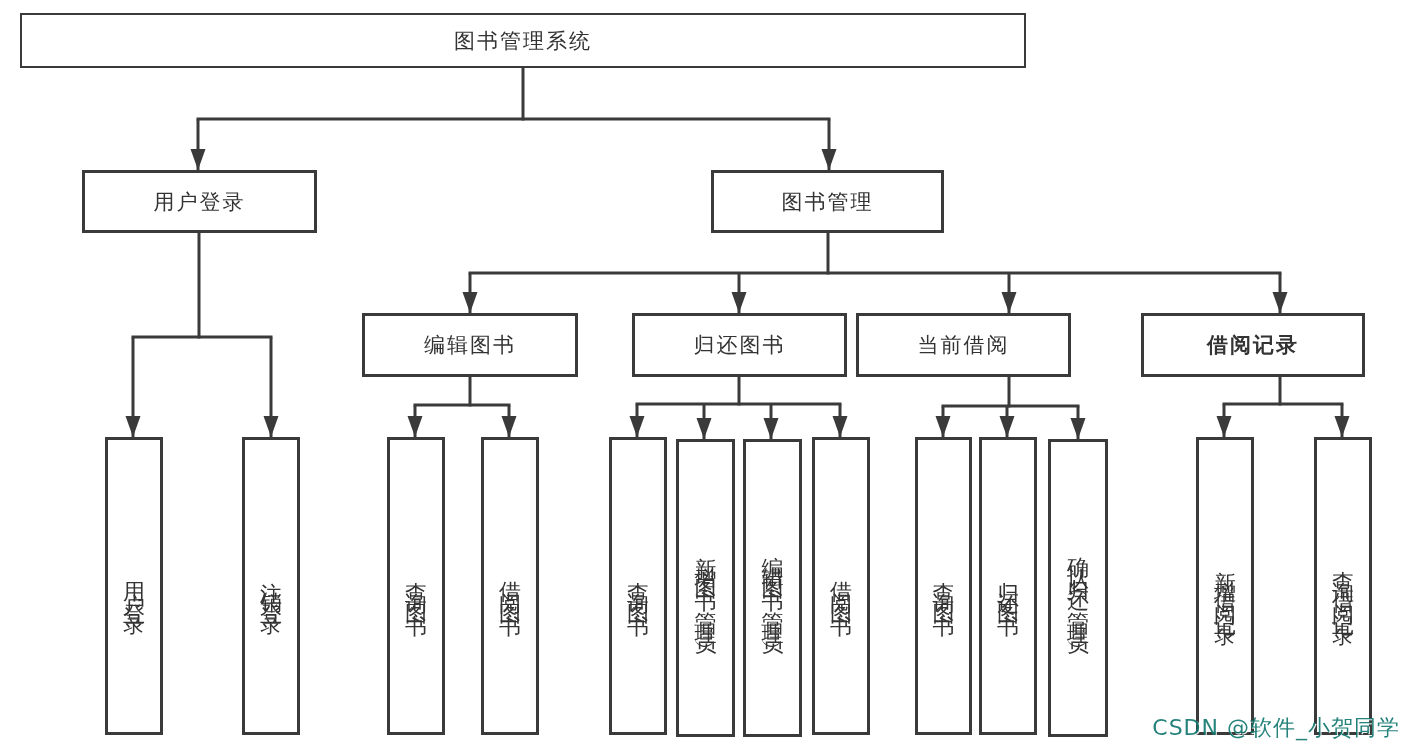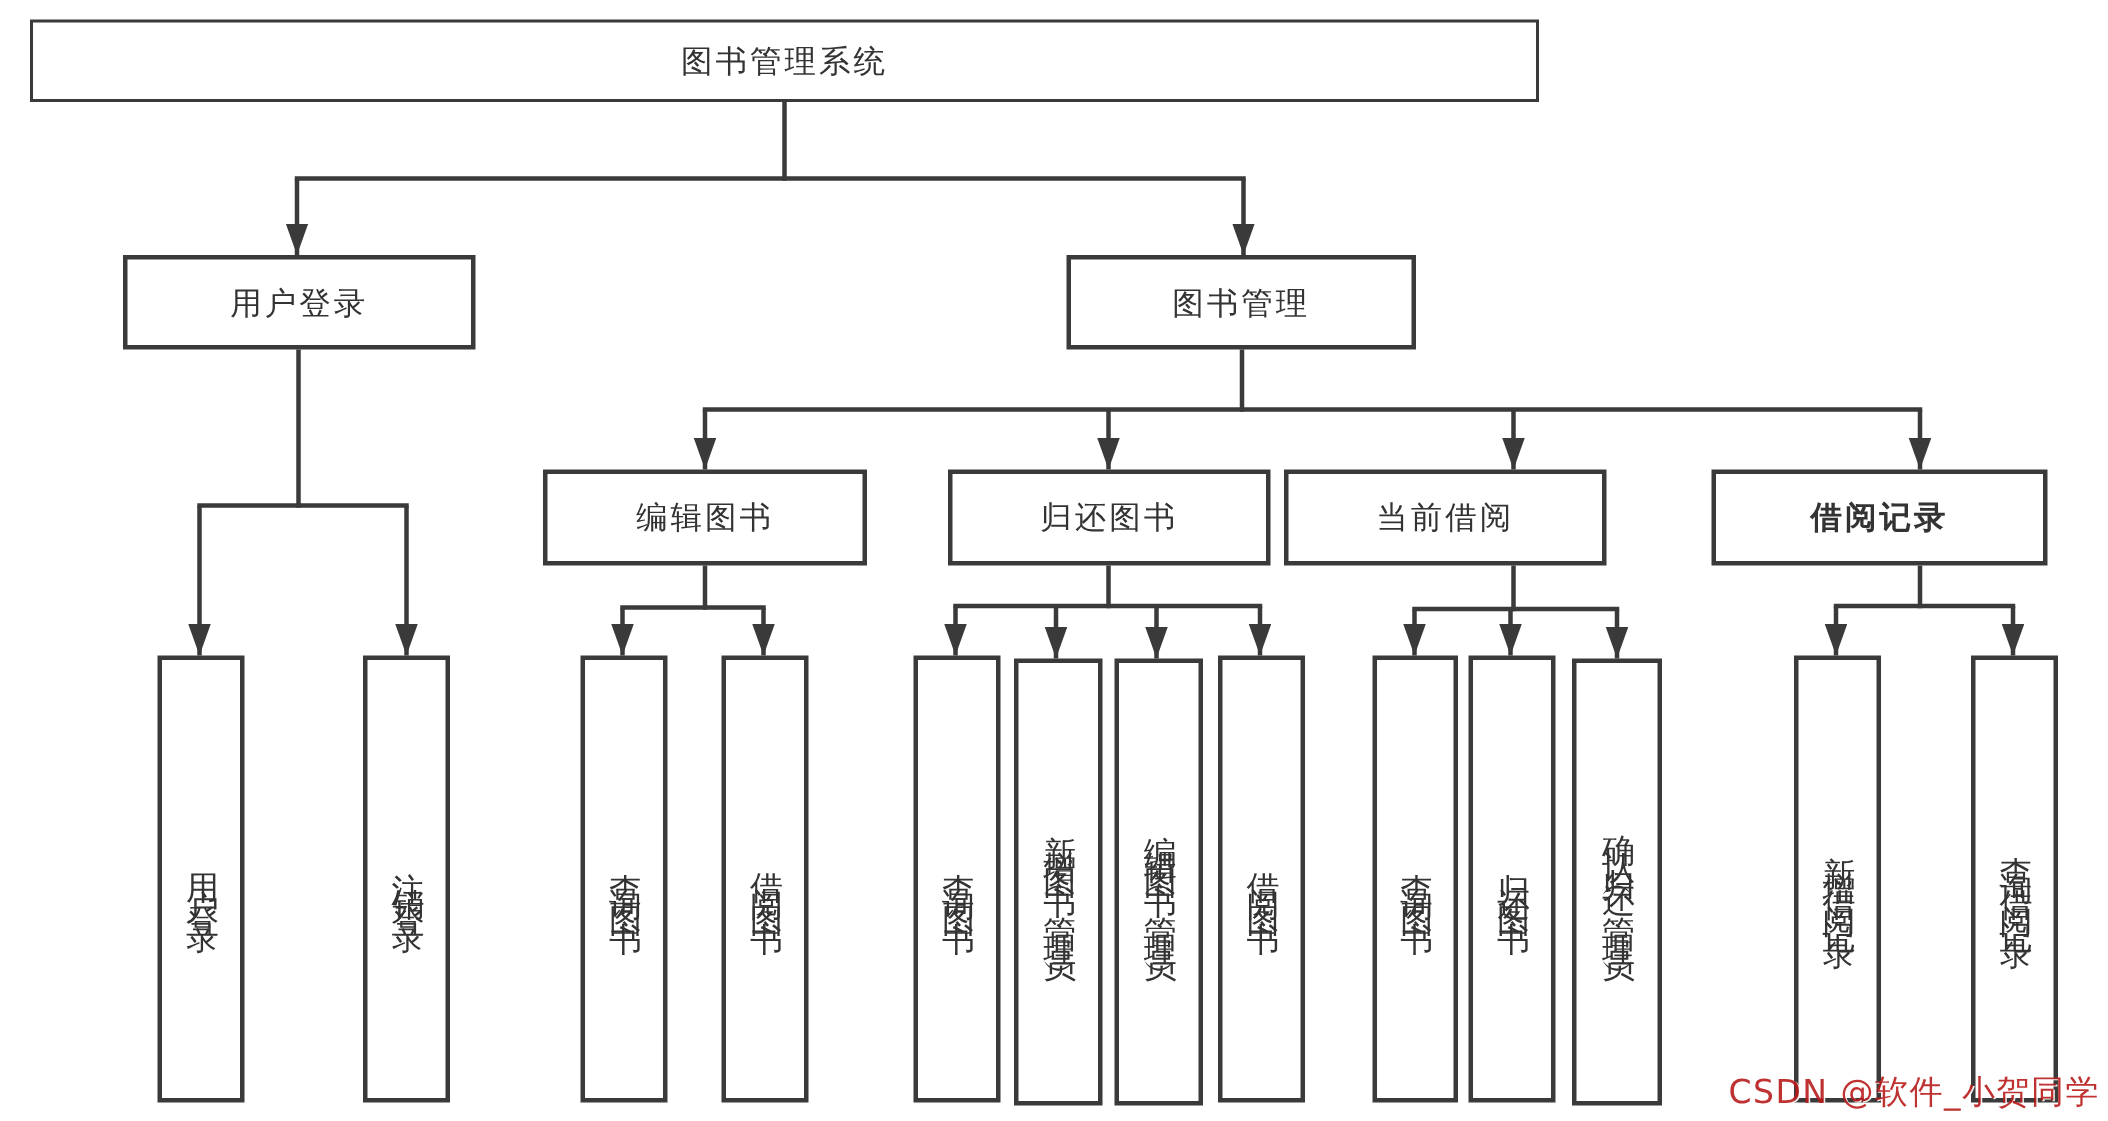--- a/index.html
+++ b/index.html
@@ -29,21 +29,21 @@
     text-orientation:mixed;
     font-size:22px;
     letter-spacing:11px;
     line-height:1;
     white-space:nowrap;
   }
   .watermark{
     position:absolute;
     right:5px;bottom:4px;
     font-size:22px;
-    color:#b91c1c;
+    color:#0f766e;
     opacity:.9;
     letter-spacing:1px;
     text-shadow:1px 1px 0 #ffffff;
   }
 </style>
 </head>
 <body>
 
 <div class="canvas">
 

